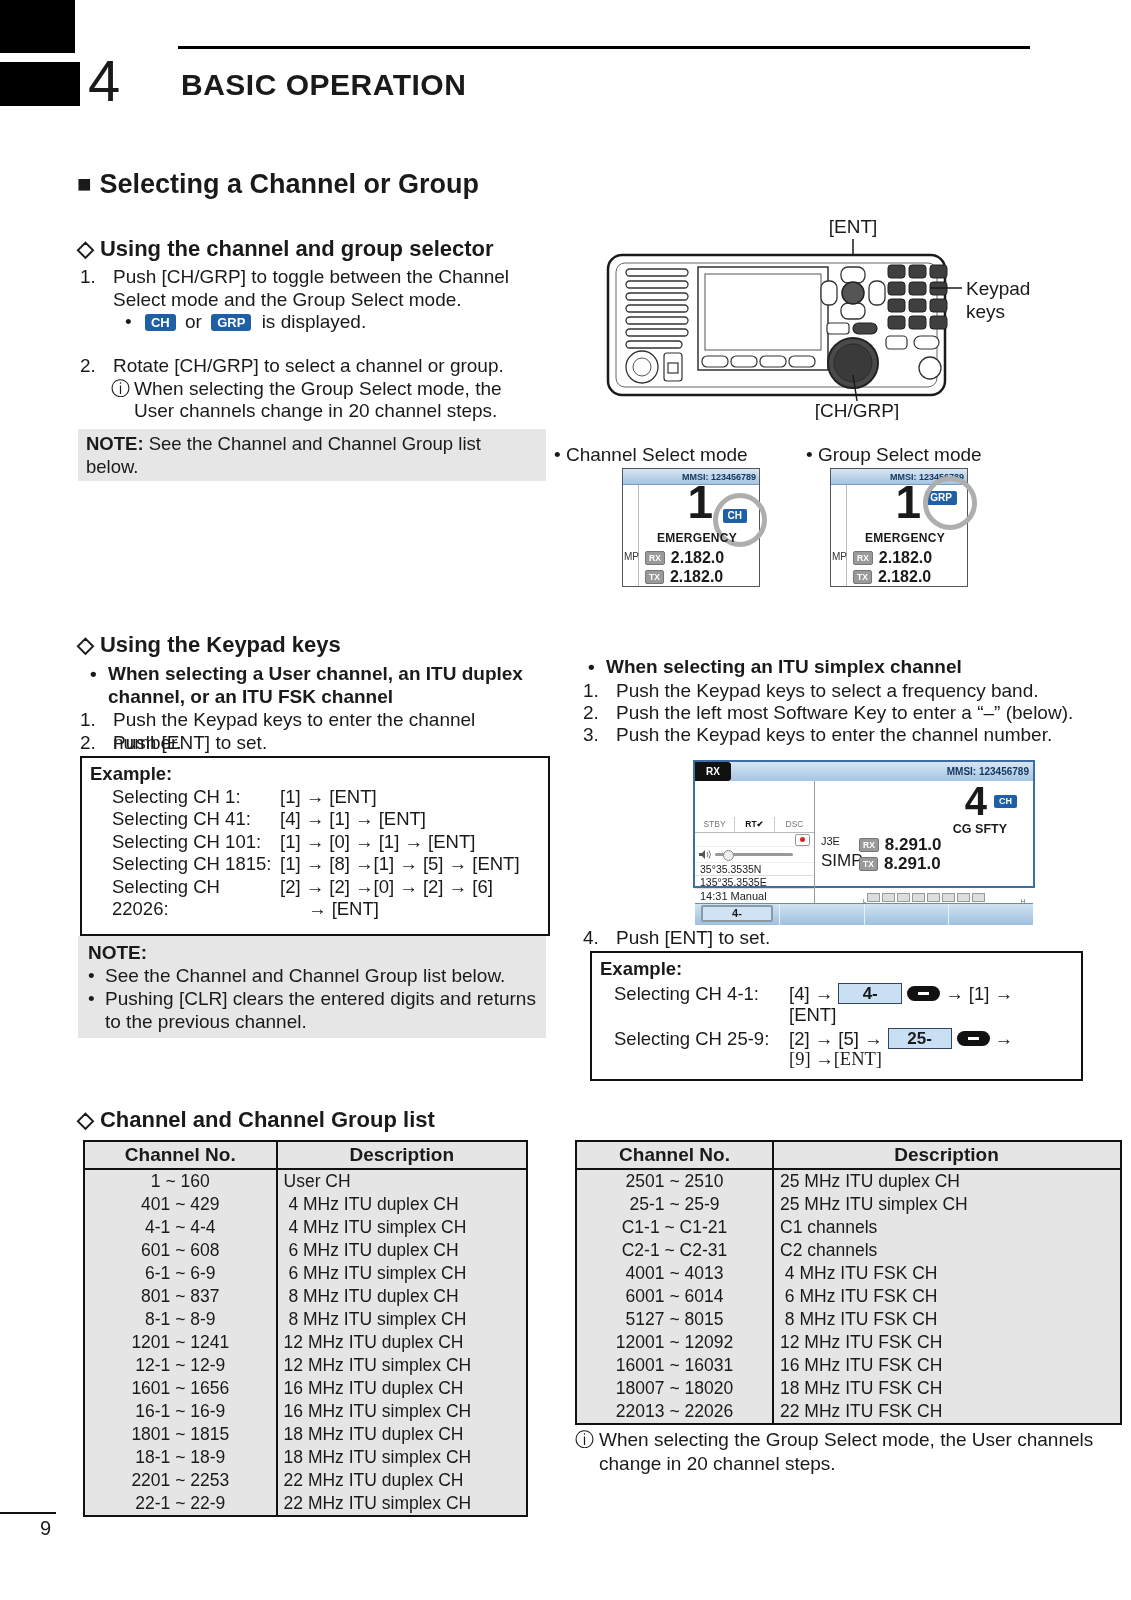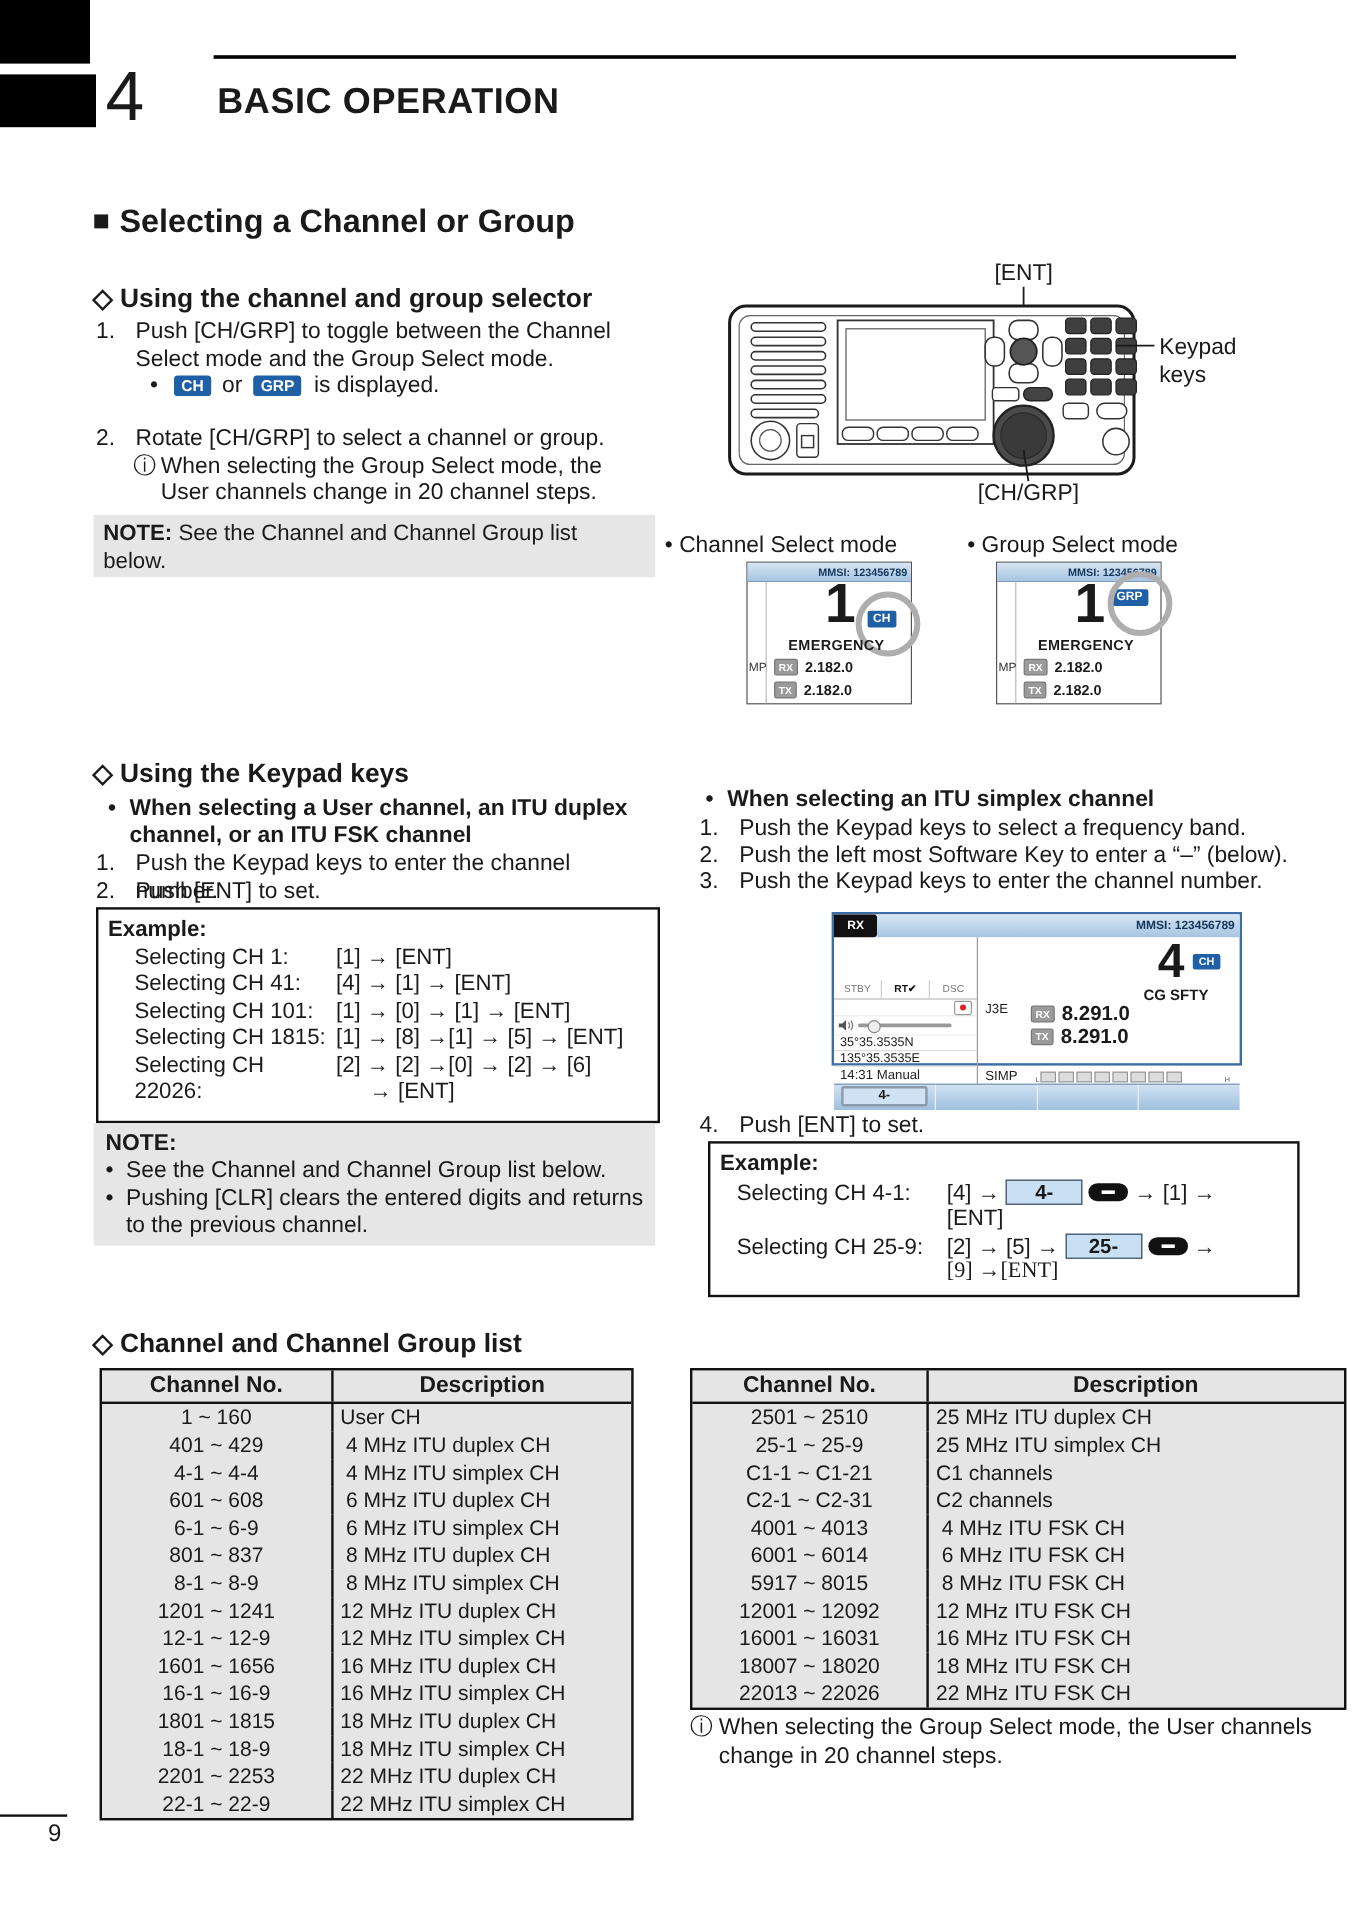--- a/index.html
+++ b/index.html
@@ -51,21 +51,21 @@
     text-align:right;font-size:9px;font-weight:bold;color:#14365c;line-height:16px;padding-right:3px;box-sizing:border-box;}
   .disp .bignum{position:absolute;right:46px;top:10px;font-size:46px;font-weight:bold;line-height:1;}
   .disp .chb{position:absolute;background:#1f5fa6;color:#fff;font-weight:bold;font-size:10px;
     line-height:12px;padding:1px 5px;border-radius:2px;}
   .disp .ring{position:absolute;width:44px;height:44px;border:5px solid #aeaeae;border-radius:50%;}
   .disp .emg{position:absolute;left:14px;right:2px;top:62px;text-align:center;
     font-size:12px;font-weight:bold;letter-spacing:.3px;}
   .disp .frow{position:absolute;left:22px;display:flex;align-items:center;gap:6px;}
   .gbadge{display:inline-block;background:#9a9a9a;border:1px solid #777;color:#fff;
     font-weight:bold;font-size:8.5px;line-height:10px;padding:1px 3px;border-radius:2px;}
-  .freq{font-size:12px;font-weight:bold;}
+  .freq{font-size:16px;font-weight:bold;}
   .disp .sliver{position:absolute;left:0;top:16px;bottom:0;width:15px;border-right:1px solid #bbb;}
   .disp .frag{position:absolute;left:1px;top:82px;font-size:10px;color:#333;}
   .mode-label{font-size:19px;}
   
   .sdisp{width:342px;height:128px;border:2px solid #3c6ea5;background:#fff;box-sizing:border-box;
     display:flex;flex-direction:column;}
   .sdisp .shdr{height:19px;display:flex;flex-shrink:0;}
   .sdisp .rxtag{width:36px;background:#111;color:#fff;font-size:10px;font-weight:bold;
     text-align:center;line-height:19px;border-radius:0 3px 3px 0;}
   .sdisp .shdr-rest{flex:1;background:linear-gradient(#d8e6f3,#a5c4e2);text-align:right;
@@ -82,21 +82,21 @@
   .slider{position:relative;width:78px;height:3px;background:#999;border-radius:2px;}
   .slider i{position:absolute;left:8px;top:-3px;width:9px;height:9px;background:#eee;border:1px solid #888;border-radius:50%;}
   .coords{font-size:10.5px;line-height:12px;padding-left:5px;color:#222;border-bottom:1px solid #ddd;}
   .timerow{font-size:11px;line-height:14px;padding-left:5px;color:#222;}
   .rpanel{flex:1;position:relative;}
   .rpanel .bn{position:absolute;right:46px;top:0px;font-size:40px;font-weight:bold;line-height:1;}
   .rpanel .chb2{position:absolute;right:16px;top:14px;background:#1f5fa6;color:#fff;font-weight:bold;
     font-size:9px;line-height:11px;padding:1px 5px;border-radius:2px;}
   .rpanel .grp{position:absolute;right:26px;top:41px;font-size:12.5px;font-weight:bold;}
   .rpanel .emi{position:absolute;left:6px;top:54px;font-size:11px;}
-  .rpanel .dup{position:absolute;left:6px;top:70px;font-size:11px;margin-top:40px;}
+  .rpanel .dup{position:absolute;left:6px;top:70px;font-size:17px;}
   .rpanel .fr{position:absolute;left:44px;display:flex;align-items:center;gap:6px;}
   .meter{position:absolute;left:52px;bottom:1px;display:flex;gap:2px;}
   .meter span{width:11px;height:7px;background:#ddd;border:1px solid #999;}
   .mtick{position:absolute;bottom:-1px;font-size:6px;color:#555;}
   .softbar{height:21px;flex-shrink:0;background:linear-gradient(#cfe2f2,#9fc0de);border-top:1px solid #6d8cab;
     display:flex;align-items:center;}
   .softbar .cell{flex:1;height:100%;border-right:1px solid #e8f1f9;}
   .softbar .skey{margin:1px 6px;background:#cfe3f5;border:2.5px solid #8a9aa8;border-radius:2px;
     font-size:11px;font-weight:bold;text-align:center;line-height:13px;}
   
@@ -582,21 +582,21 @@
           <span class="c-no">4001 ~ 4013</span>
           <span class="c-de"> 4 MHz ITU FSK CH</span>
         </div>
 
         <div class="trow">
           <span class="c-no">6001 ~ 6014</span>
           <span class="c-de"> 6 MHz ITU FSK CH</span>
         </div>
 
         <div class="trow">
-          <span class="c-no">5917 ~ 8015</span>
+          <span class="c-no">5127 ~ 8015</span>
           <span class="c-de"> 8 MHz ITU FSK CH</span>
         </div>
 
         <div class="trow">
           <span class="c-no">12001 ~ 12092</span>
           <span class="c-de">12 MHz ITU FSK CH</span>
         </div>
 
         <div class="trow">
           <span class="c-no">16001 ~ 16031</span>

